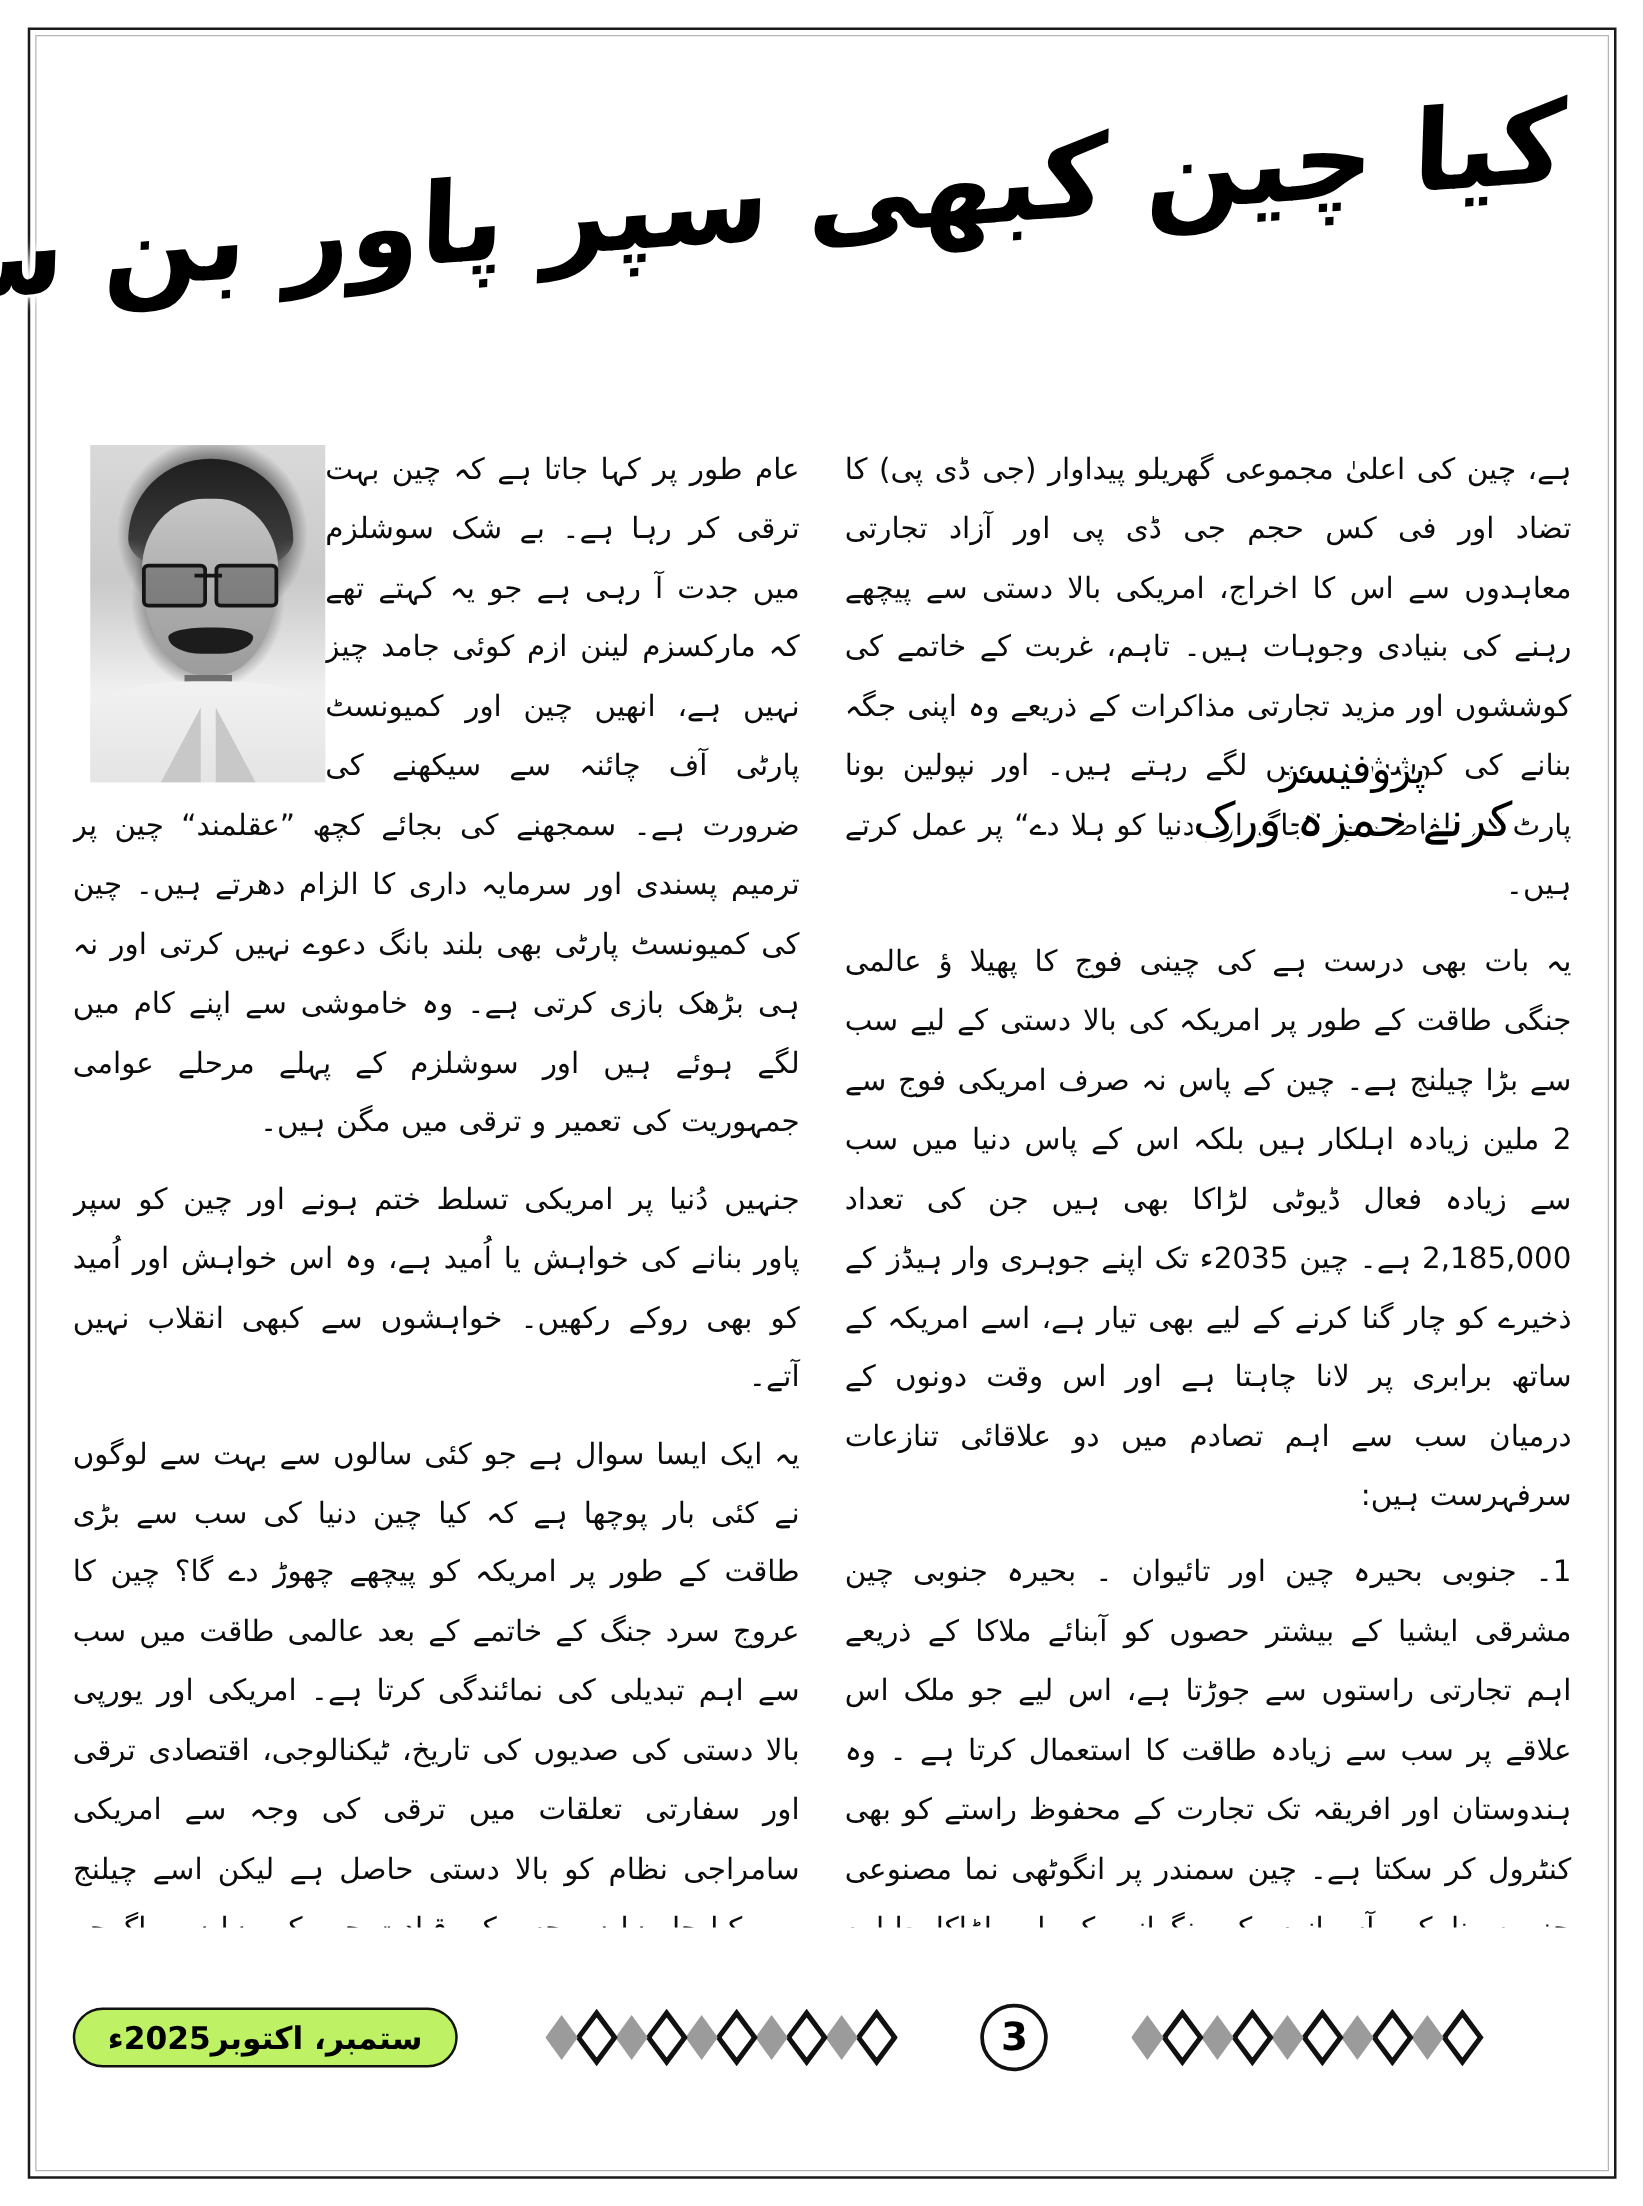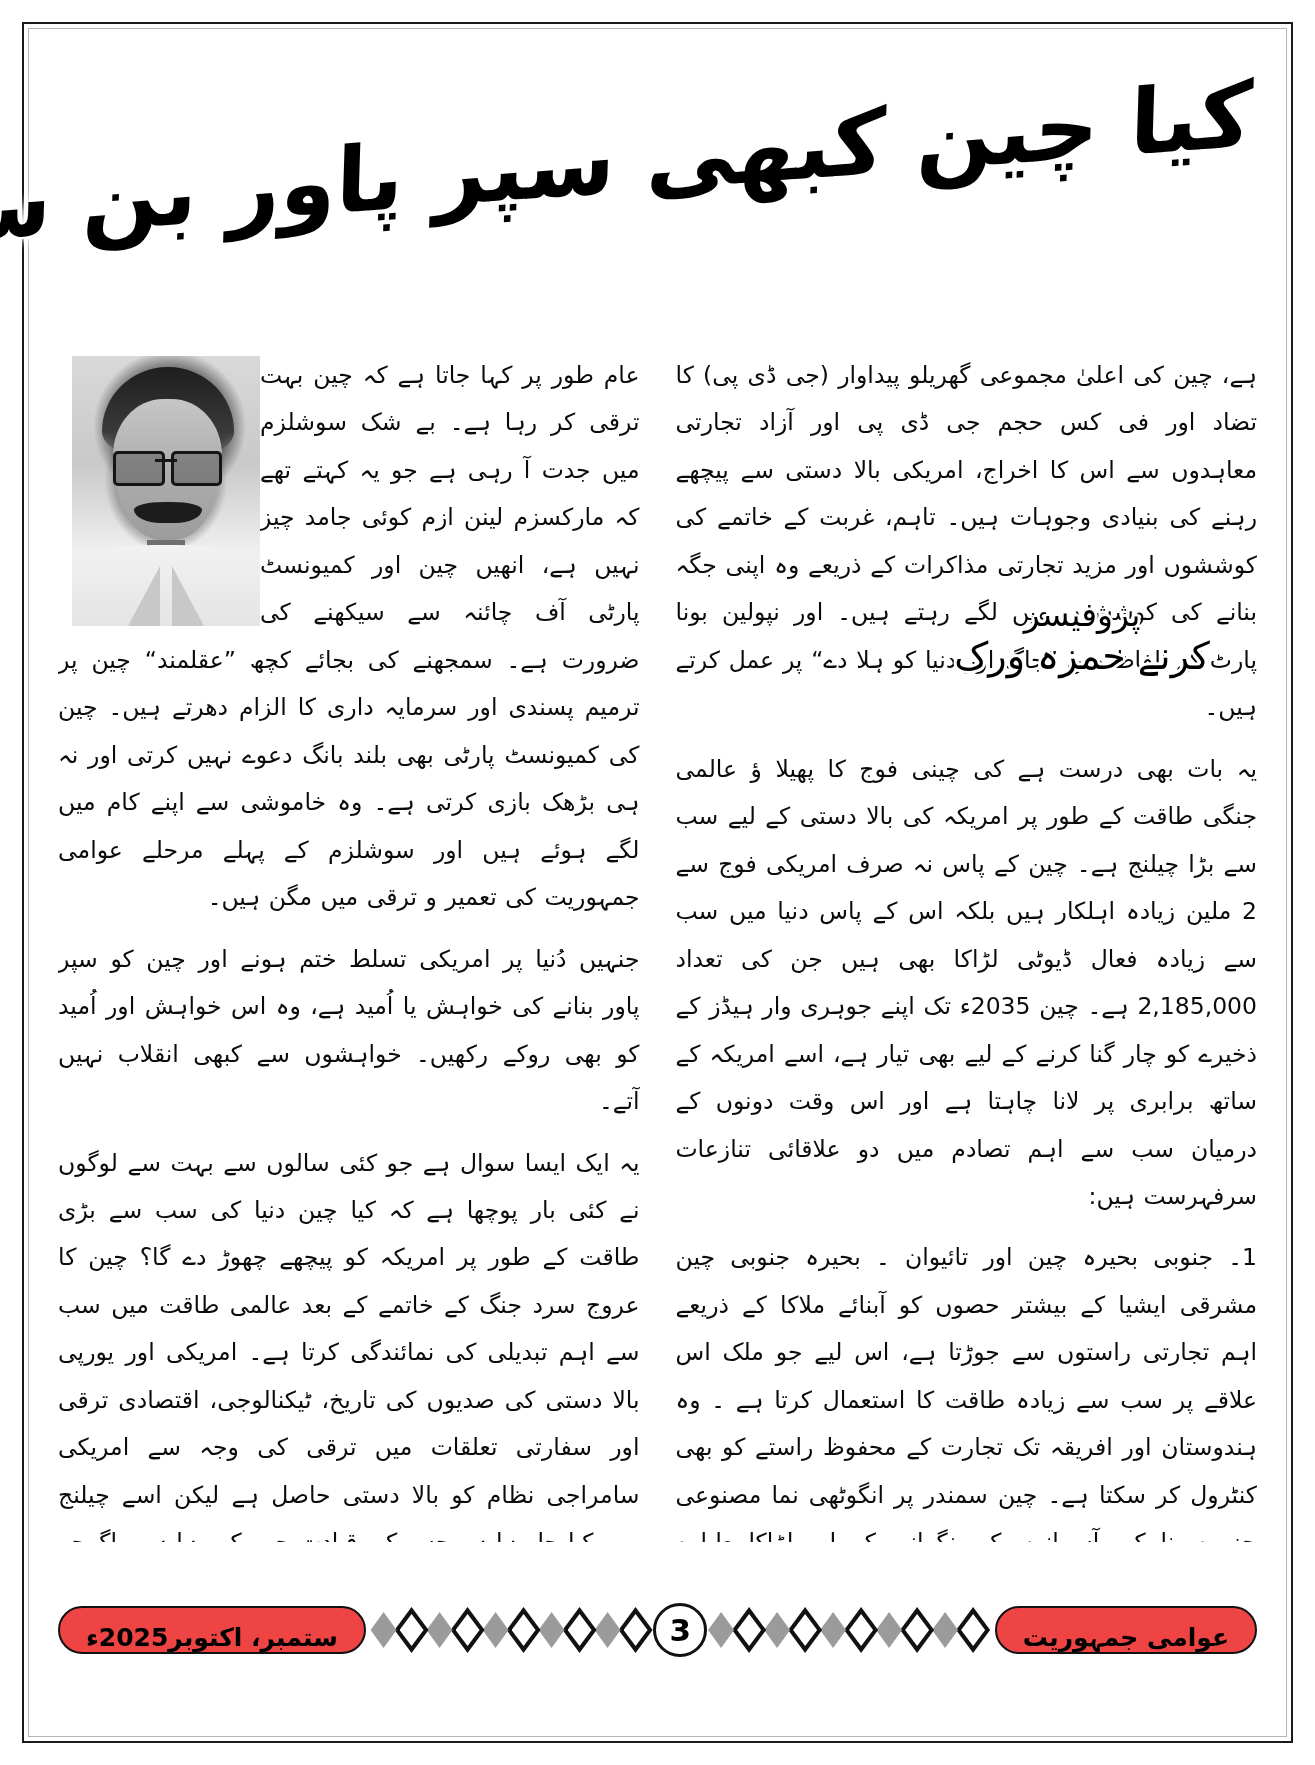--- a/index.html
+++ b/index.html
@@ -227,23 +227,23 @@
     align-items: center;
     direction: rtl;
   }
   .pill {
     flex: 0 0 auto;
     border: 2.5px solid #111;
     border-radius: 27px;
     height: 44px;
     padding: 0 26px;
     display: flex;
-    align-items: flex-end;
+    align-items: center;
     justify-content: center;
-    background: #ef4444;
+    background: #bef264;
   }
   .pill span {
     font-family: "DejaVu Sans", sans-serif;
     font-weight: 700;
     font-size: 25px;
     color: #000;
     white-space: nowrap;
     letter-spacing: -.5px;
   }
   .diamond-strip {
@@ -345,23 +345,20 @@
     <div class="col">
       <p class="body first">ہے، چین کی اعلیٰ مجموعی گھریلو پیداوار (جی ڈی پی) کا تضاد اور فی کس حجم جی ڈی پی اور آزاد تجارتی معاہدوں سے اس کا اخراج، امریکی بالا دستی سے پیچھے رہنے کی بنیادی وجوہات ہیں۔ تاہم، غربت کے خاتمے کی کوششوں اور مزید تجارتی مذاکرات کے ذریعے وہ اپنی جگہ بنانے کی کوششوں میں لگے رہتے ہیں۔ اور نپولین بونا پارٹ کے الفاظ میں ”جاگ اور دنیا کو ہلا دے“ پر عمل کرتے ہیں۔</p>
       <p class="body">یہ بات بھی درست ہے کی چینی فوج کا پھیلا ؤ عالمی جنگی طاقت کے طور پر امریکہ کی بالا دستی کے لیے سب سے بڑا چیلنج ہے۔ چین کے پاس نہ صرف امریکی فوج سے 2 ملین زیادہ اہلکار ہیں بلکہ اس کے پاس دنیا میں سب سے زیادہ فعال ڈیوٹی لڑاکا بھی ہیں جن کی تعداد 2,185,000 ہے۔ چین 2035ء تک اپنے جوہری وار ہیڈز کے ذخیرے کو چار گنا کرنے کے لیے بھی تیار ہے، اسے امریکہ کے ساتھ برابری پر لانا چاہتا ہے اور اس وقت دونوں کے درمیان سب سے اہم تصادم میں دو علاقائی تنازعات سرفہرست ہیں:</p>
       <p class="body">1۔ جنوبی بحیرہ چین اور تائیوان ۔ بحیرہ جنوبی چین مشرقی ایشیا کے بیشتر حصوں کو آبنائے ملاکا کے ذریعے اہم تجارتی راستوں سے جوڑتا ہے، اس لیے جو ملک اس علاقے پر سب سے زیادہ طاقت کا استعمال کرتا ہے ۔ وہ ہندوستان اور افریقہ تک تجارت کے محفوظ راستے کو بھی کنٹرول کر سکتا ہے۔ چین سمندر پر انگوٹھی نما مصنوعی جزیرے بنا کر، آسمانوں کی نگرانی کے لیے لڑاکا طیارے تعینات کر کے، اور جہاز رانی کی سرگرمیوں کی نگرانی کے لیے 20 سے زیادہ فوجی چوکیاں قائم کر کے یہاں اپنی فوجی موجودگی بڑھا رہا ہے۔ امریکی اور چینی بحریہ پہلے ہی مٹھی بھر کروز میزائلوں کا تبادلہ کر</p>
     </div>
 
   </div>
 
   <div class="footer">
 
-    <div class="pill">
-      <span>عوامی جمہوریت</span>
-    </div>
 
     <div class="diamond-strip" id="dstrip-a">
         <div class="dia hollow"></div>
         <div class="dia solid"></div>
         <div class="dia hollow"></div>
         <div class="dia solid"></div>
         <div class="dia hollow"></div>
         <div class="dia solid"></div>
         <div class="dia hollow"></div>
         <div class="dia solid"></div>

